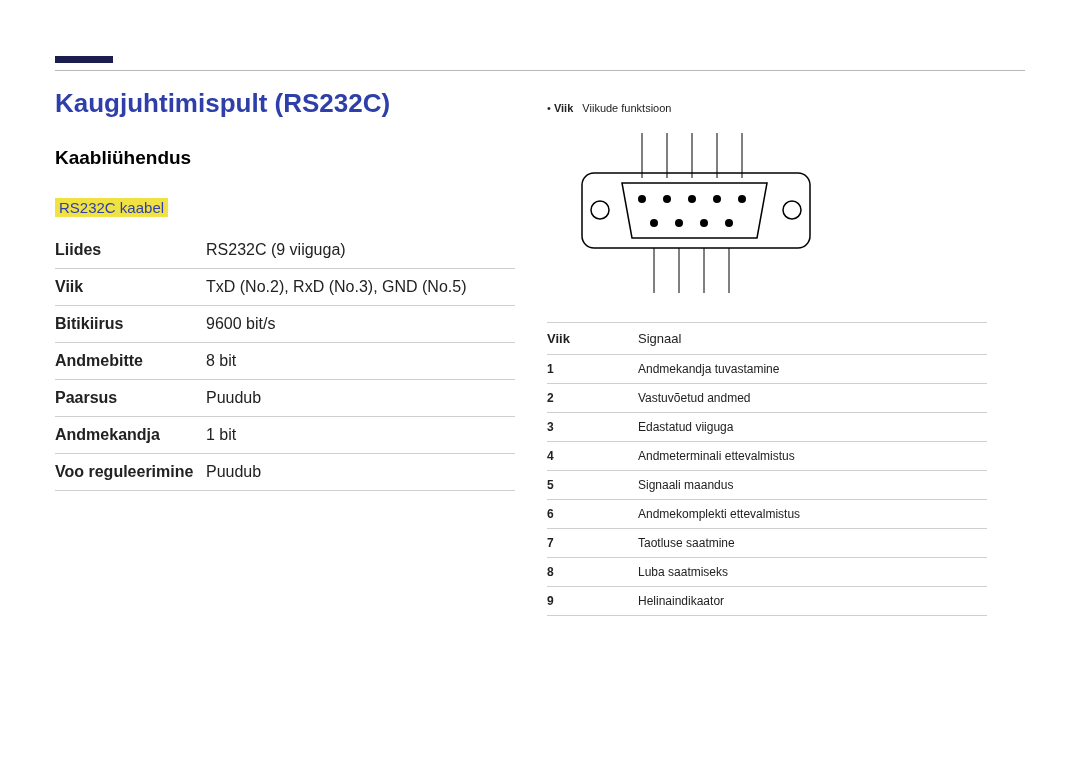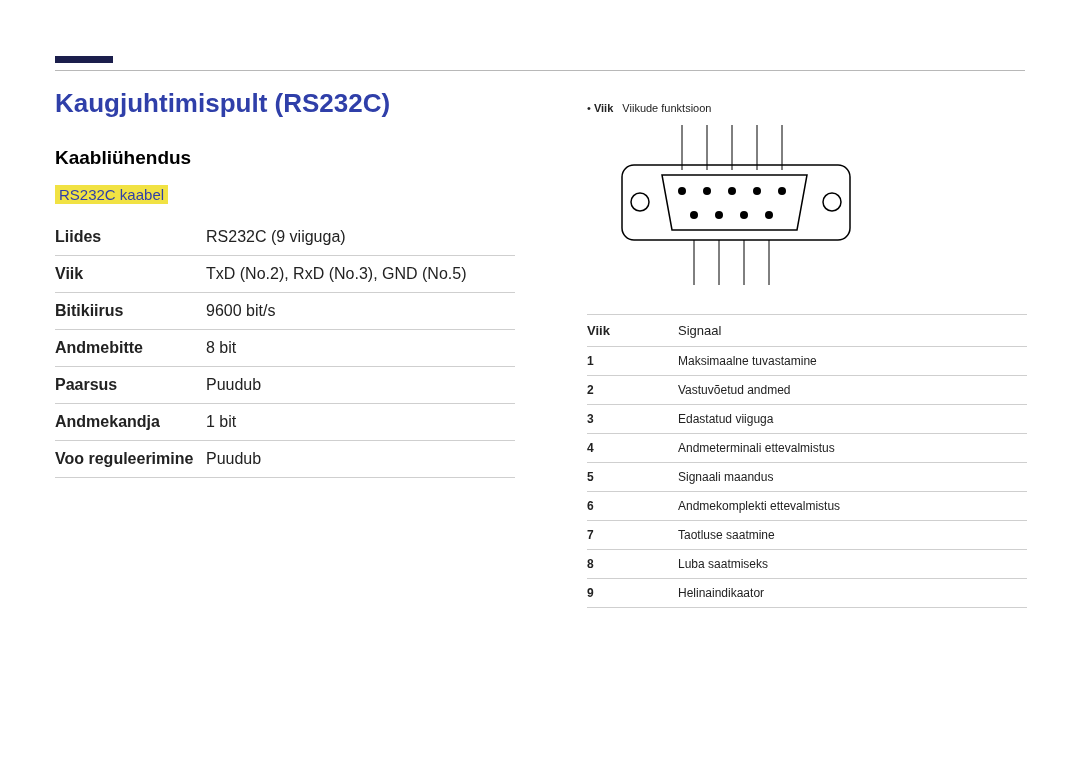--- a/index.html
+++ b/index.html
@@ -26,40 +26,40 @@
   }
   .top-rule {
     position: absolute;
     left: 55px;
     right: 55px;
     top: 70px;
     border-top: 1px solid #b8b8b8;
   }
   .columns {
     display: flex;
-    gap: 72px;
+    gap: 32px;
     margin-top: 48px;
   }
   .col-left {
     flex: 0 0 460px;
   }
   .col-right {
     flex: 0 0 440px;
     padding-top: 14px;
   }
   h1 {
     font-size: 26px;
     color: #2f3fa9;
     font-weight: bold;
     margin: 0 0 28px 0;
   }
   h2 {
     font-size: 19px;
     color: #000;
-    margin: 0 0 17px 0;
+    margin: 0 0 30px 0;
     font-weight: bold;
   }
   h3 {
     font-size: 15px;
     color: #2f3fa9;
     margin: 0 0 16px 0;
     font-weight: normal;
     display: inline-block;
   }
   .hl {
@@ -75,21 +75,21 @@
     padding: 9px 6px 9px 0;
     border-bottom: 1px solid #cfcfcf;
     vertical-align: top;
   }
   table.spec td:first-child {
     width: 145px;
     font-weight: bold;
   }
   .pin-legend {
     font-size: 11px;
-    margin-bottom: 6px;
+    margin-bottom: 14px;
   }
   .pin-legend b { margin-right: 6px; }
   .connector {
     width: 260px;
     height: 170px;
     margin: 0 0 14px 20px;
   }
   table.pins {
     width: 100%;
     border-collapse: collapse;
@@ -208,21 +208,21 @@
       <table class="pins">
         <thead>
           <tr>
             <th>Viik</th>
             <th>Signaal</th>
           </tr>
         </thead>
         <tbody>
           <tr>
               <td>1</td>
-              <td>Maksimaalne tuvastamine</td>
+              <td>Andmekandja tuvastamine</td>
             </tr>
           <tr>
               <td>2</td>
               <td>Vastuvõetud andmed</td>
             </tr>
           <tr>
               <td>3</td>
               <td>Edastatud viiguga</td>
             </tr>
           <tr>

